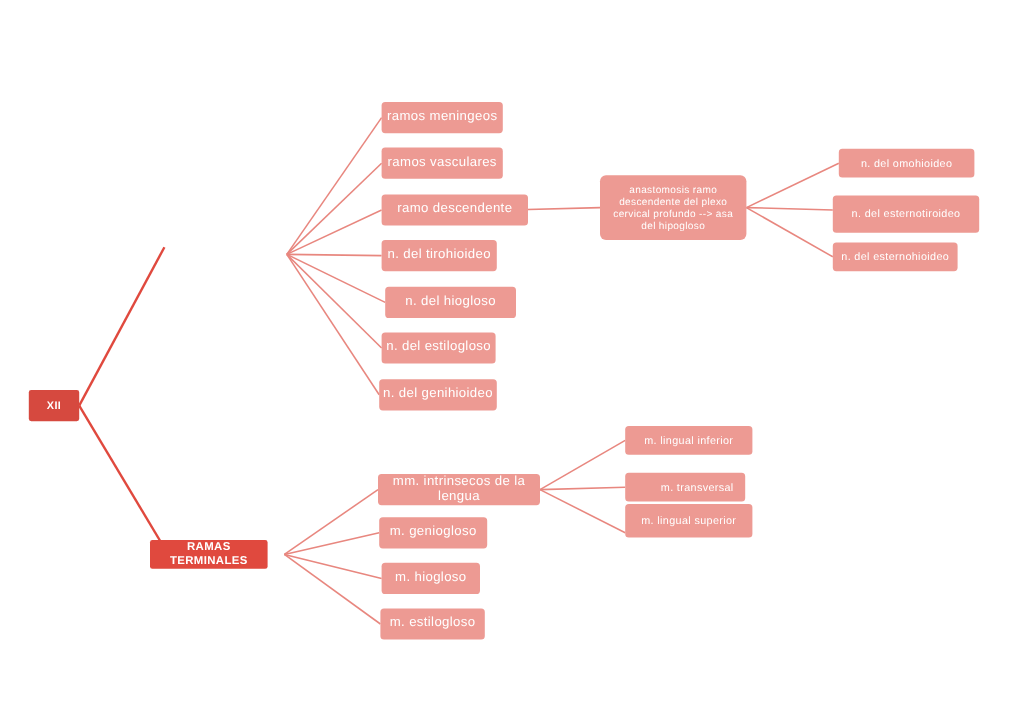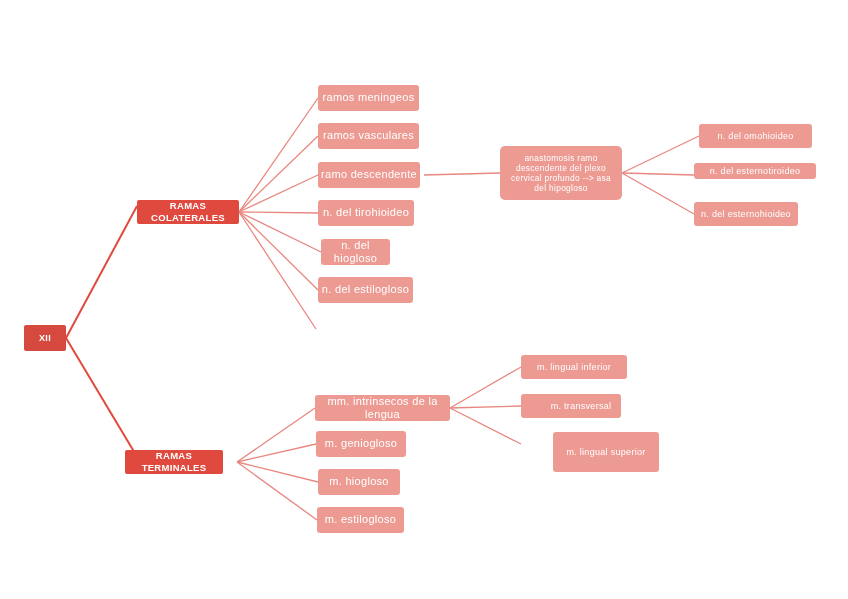--- a/index.html
+++ b/index.html
@@ -87,32 +87,32 @@
       <line x1="622" y1="173" x2="694" y2="214" stroke="#e8877f" stroke-width="1.3"></line>
       <line x1="237" y1="462" x2="315" y2="408" stroke="#e8877f" stroke-width="1.3"></line>
       <line x1="237" y1="462" x2="316" y2="444" stroke="#e8877f" stroke-width="1.3"></line>
       <line x1="237" y1="462" x2="318" y2="482" stroke="#e8877f" stroke-width="1.3"></line>
       <line x1="237" y1="462" x2="317" y2="520" stroke="#e8877f" stroke-width="1.3"></line>
       <line x1="450" y1="408" x2="521" y2="367" stroke="#e8877f" stroke-width="1.3"></line>
       <line x1="450" y1="408" x2="521" y2="406" stroke="#e8877f" stroke-width="1.3"></line>
       <line x1="450" y1="408" x2="521" y2="444" stroke="#e8877f" stroke-width="1.3"></line>
     </svg>
 <div class="node root" style="left: 24px; top: 325px; width: 42px; height: 26px;">XII</div>
-    <div class="node level1" style="left: 137px; top: 200px; width: 102px; height: 24px;">RAMAS COLATERALES</div>
     <div class="node level1" style="left: 125px; top: 450px; width: 98px; height: 24px;">RAMAS TERMINALES</div>
     <div class="node level3 multiline" style="left: 500px; top: 146px; width: 122px; height: 54px;">anastomosis ramo descendente del plexo cervical profundo --&gt; asa del hipogloso</div>
     <div class="node level2" style="left: 318px; top: 85px; width: 101px; height: 26px;">ramos meningeos</div>
     <div class="node level2" style="left: 318px; top: 123px; width: 101px; height: 26px;">ramos vasculares</div>
-    <div class="node level2" style="left: 318px; top: 162px; width: 102px; height: 26px;">ramo descendente</div>
+    <div class="node level2" style="left: 318px; top: 162px; width: 122px; height: 26px;">ramo descendente</div>
     <div class="node level2" style="left: 318px; top: 200px; width: 96px; height: 26px;">n. del tirohioideo</div>
-    <div class="node level2" style="left: 321px; top: 239px; width: 69px; height: 26px; text-align: center;">n. del hiogloso</div>
+    <div class="node level2" style="left: 321px; top: 239px; width: 109px; height: 26px; text-align: center;">n. del hiogloso</div>
     <div class="node level2" style="left: 318px; top: 277px; width: 95px; height: 26px;">n. del estilogloso</div>
+    <div class="node level2" style="left: 316px; top: 316px; width: 98px; height: 26px;">n. del genihioideo</div>
     <div class="node level3" style="left: 699px; top: 124px; width: 113px; height: 24px;">n. del omohioideo</div>
-    <div class="node level3" style="left: 694px; top: 163px; width: 122px; height: 16px;">n. del esternotiroideo</div>
+    <div class="node level3" style="left: 694px; top: 163px; width: 122px; height: 31px;">n. del esternotiroideo</div>
     <div class="node level3" style="left: 694px; top: 202px; width: 104px; height: 24px;">n. del esternohioideo</div>
     <div class="node level2" style="left: 315px; top: 395px; width: 135px; height: 26px;">mm. intrinsecos de la lengua</div>
     <div class="node level2" style="left: 316px; top: 431px; width: 90px; height: 26px;">m. geniogloso</div>
     <div class="node level2" style="left: 318px; top: 469px; width: 82px; height: 26px;">m. hiogloso</div>
     <div class="node level2" style="left: 317px; top: 507px; width: 87px; height: 26px;">m. estilogloso</div>
     <div class="node level3" style="left: 521px; top: 355px; width: 106px; height: 24px;">m. lingual inferior</div>
     <div class="node level3" style="left: 521px; top: 394px; width: 100px; height: 24px; padding-left: 20px;">m. transversal</div>
-    <div class="node level3" style="left: 521px; top: 432px; width: 106px; height: 40px; margin-left: 32px;">m. lingual superior</div>
+    <div class="node level3" style="left: 521px; top: 420px; width: 106px; height: 28px;">m. lingual superior</div>
   </div>
 
 </body></html>

